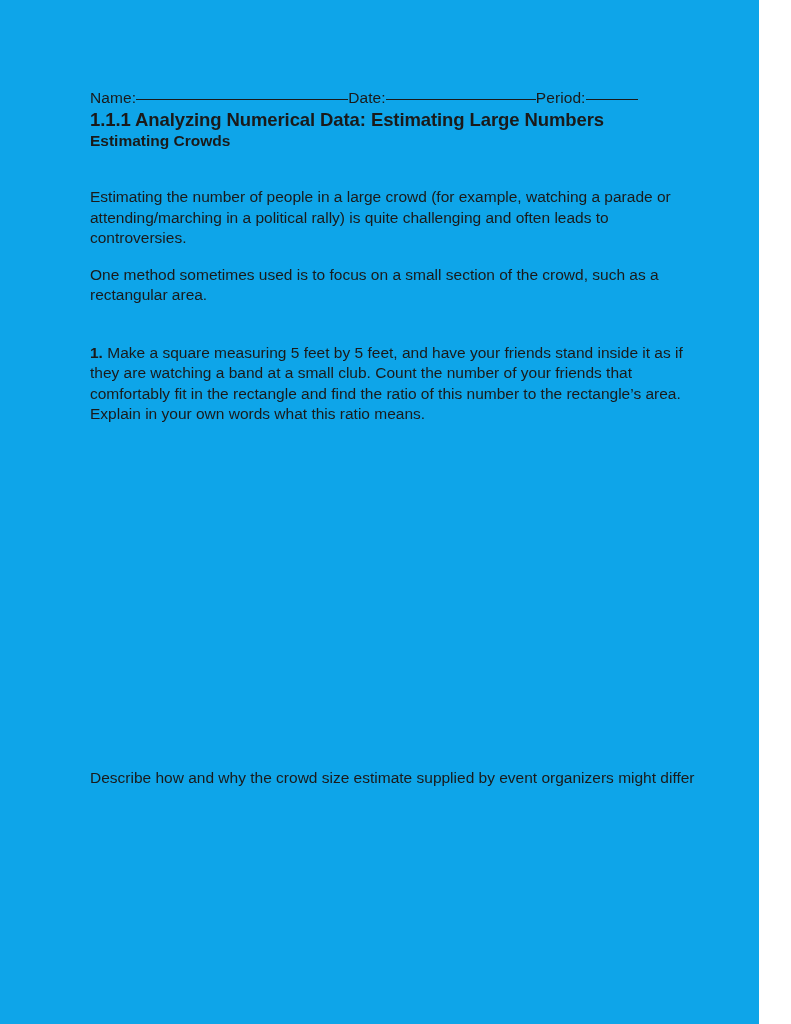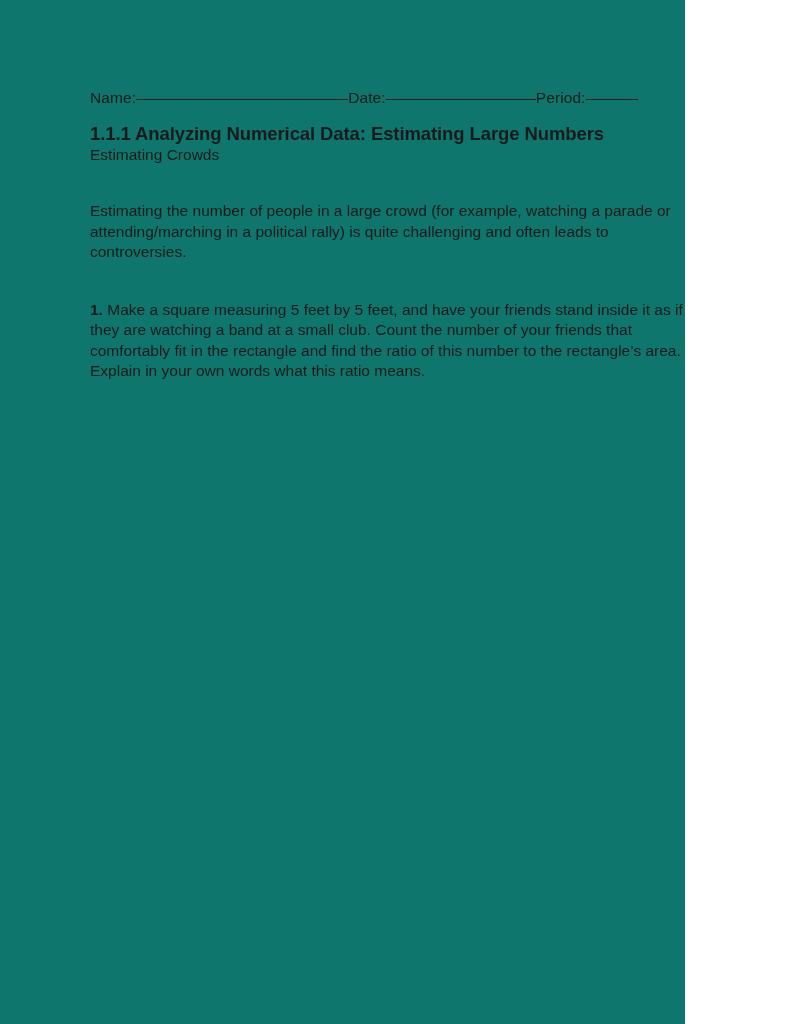--- a/index.html
+++ b/index.html
@@ -2,23 +2,23 @@
 <html><head>
 <meta charset="utf-8">
 <style>
   html, body {
     margin: 0;
     padding: 0;
     background: #ffffff;
   }
   .page {
     position: relative;
-    width: 685px;
+    width: 759px;
     height: 1024px;
-    background: #0f766e;
+    background: #0ea5e9;
     overflow: hidden;
     font-family: "Liberation Sans", sans-serif;
     color: #1a1a1a;
   }
   .content {
     position: absolute;
     left: 90px;
     top: 88px;
     width: 612px;
   }
@@ -38,27 +38,27 @@
   }
   .fill-name { width: 212px; }
   .fill-date { width: 150px; }
   .fill-period { width: 52px; }
 
   
   .doc-title {
     font-size: 18.5px;
     font-weight: bold;
     line-height: 22px;
-    margin-top: 15px;
+    margin-top: 1px;
     letter-spacing: -0.1px;
   }
   .doc-subtitle {
     font-size: 15.5px;
     line-height: 20px;
-    font-weight: normal;
+    font-weight: bold;
   }
 
   
   .para {
     font-size: 15.5px;
     line-height: 20.5px;
     text-align: left;
     margin-top: 16px;
   }
   .para .num,
@@ -84,32 +84,34 @@
     <div class="idline">
       <span>Name:</span><span class="fill fill-name"></span><span>Date:</span><span class="fill fill-date"></span><span>Period:</span><span class="fill fill-period"></span>
     </div>
 
     <div class="doc-title">1.1.1 Analyzing Numerical Data: Estimating Large Numbers</div>
     <div class="doc-subtitle">Estimating Crowds</div>
 
     <div class="gap-intro"></div>
 
     <div class="para">Estimating the number of people in a large crowd (for example, watching a parade or attending/marching in a political rally) is quite challenging and often leads to controversies.</div>
+    <div class="para">One method sometimes used is to focus on a small section of the crowd, such as a rectangular area.</div>
 
     <div class="gap-q1"></div>
 
     <div class="para">
       <span class="num">1.</span>
       <span>Make a square measuring 5 feet by 5 feet, and have your friends stand inside it as if they are watching a band at a small club. Count the number of your friends that comfortably fit in the rectangle and find the ratio of this number to the rectangle’s area. Explain in your own words what this ratio means.</span>
     </div>
 
     <div class="gap-q2"></div>
     <div class="spacer-blank"></div>
 
 
     <div class="answer-lg"></div>
 
 
     <div class="answer-md"></div>
 
+    <div class="para">Describe how and why the crowd size estimate supplied by event organizers might differ</div>
 
   </div>
 </div>
 
 </body></html>

